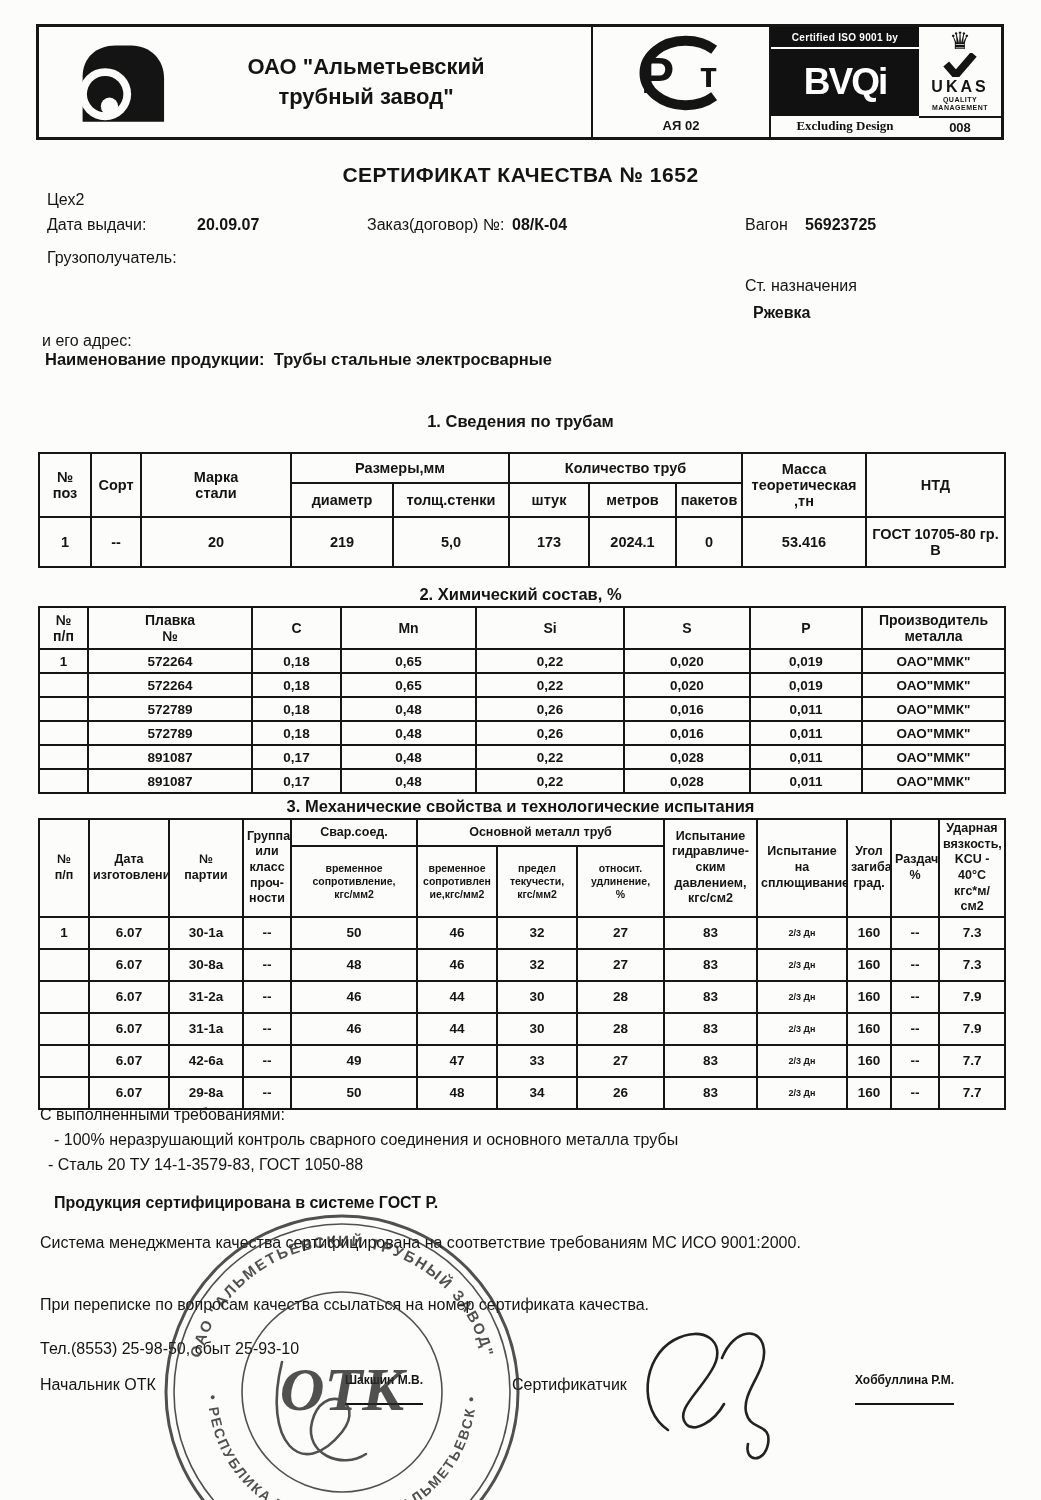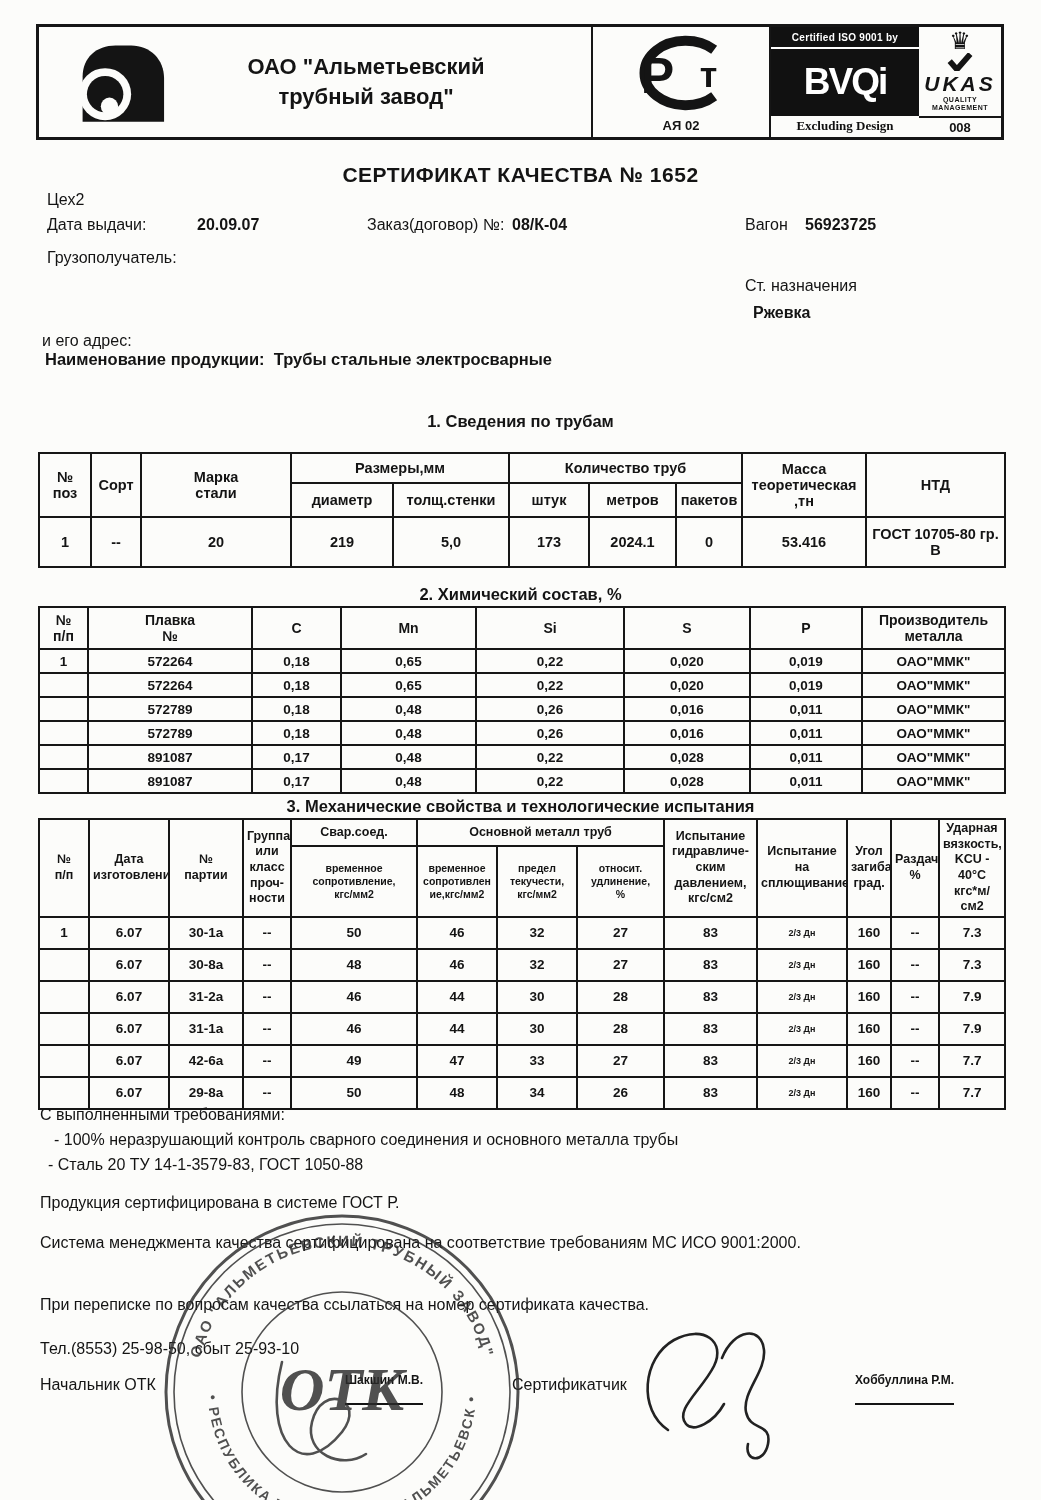--- a/index.html
+++ b/index.html
@@ -19,21 +19,21 @@
   .rst-label { font-size:13px; font-weight:bold; margin-top:2px; }
   .hdr-bvqi { width:148px; background:#111; color:#fff; display:flex; flex-direction:column; }
   .bvqi-top { font-size:10px; font-weight:bold; text-align:center; padding:5px 2px 4px;
               border-bottom:2px solid #fff; letter-spacing:.3px; }
   .bvqi-mid { flex:1; display:flex; align-items:center; justify-content:center;
               font-size:37px; font-weight:bold; letter-spacing:-2px; }
   .bvqi-bot { background:#fcfcfa; color:#111; border-top:2px solid #111; font-family:"Liberation Serif", serif;
               font-weight:bold; font-size:13px; text-align:center; padding:2px 0 3px; }
   .hdr-ukas { width:82px; display:flex; flex-direction:column; align-items:center; }
   .ukas-crown { font-size:24px; line-height:1; margin-top:2px; }
-  .ukas-name { font-size:21px; font-weight:bold; letter-spacing:3px; margin-top:1px;font-style:italic; }
+  .ukas-name { font-size:16px; font-weight:bold; letter-spacing:3px; margin-top:1px; }
   .ukas-sub  { font-size:7px; font-weight:bold; letter-spacing:.5px; line-height:1.25; text-align:center; }
   .ukas-num { width:100%; border-top:2px solid #161616; text-align:center; font-size:13px;
               font-weight:bold; padding:2px 0; margin-top:3px; }
 
   
   .doc-title { left:0; top:163px; width:100%; text-align:center; font-size:21px;
                font-weight:bold; letter-spacing:.5px; }
   .lbl { font-size:16px; }
   .val { font-size:16px; font-weight:bold;text-align:right; }
 
@@ -427,21 +427,21 @@
           <td>160</td>
           <td>--</td>
           <td>7.7</td>
         </tr>
       </tbody>
   </table>
 
   <div class="abs foot-line" style="left:40px; top:1106px;">С выполненными требованиями:</div>
   <div class="abs foot-line" style="left:54px; top:1131px;">- 100% неразрушающий контроль сварного соединения и основного металла трубы</div>
   <div class="abs foot-line" style="left:48px; top:1156px;">- Сталь 20   ТУ 14-1-3579-83,  ГОСТ 1050-88</div>
-  <div class="abs foot-line" style="left:40px; top:1194px;">Продукция сертифицирована в системе ГОСТ Р.</div>
+  <div class="abs foot-line" style="left:54px; top:1194px;font-weight:bold;">Продукция сертифицирована в системе ГОСТ Р.</div>
   <div class="abs foot-line" style="left:40px; top:1234px;">Система менеджмента качества сертифицирована на соответствие требованиям МС ИСО 9001:2000.</div>
   <div class="abs foot-line" style="left:40px; top:1296px;">При переписке по вопросам качества ссылаться на номер сертификата качества.</div>
   <div class="abs foot-line" style="left:40px; top:1340px;">Тел.(8553) 25-98-50, сбыт 25-93-10</div>
 
   <div class="abs foot-line" style="left:40px;  top:1376px;">Начальник ОТК</div>
   <div class="abs sig-name" style="left:345px; top:1373px;">Шакшин М.В.</div>
   <div class="abs foot-line" style="left:512px; top:1376px;">Сертификатчик</div>
   <div class="abs sig-name" style="left:855px; top:1373px;">Хоббуллина Р.М.</div>
 
   <svg class="abs" style="left:630px; top:1318px;" width="170" height="150" viewBox="0 0 170 150">

